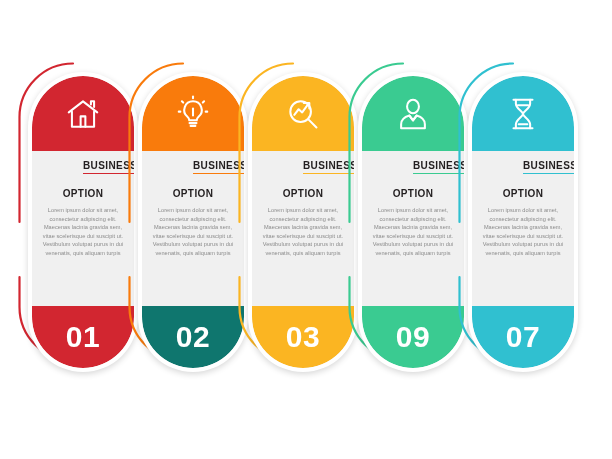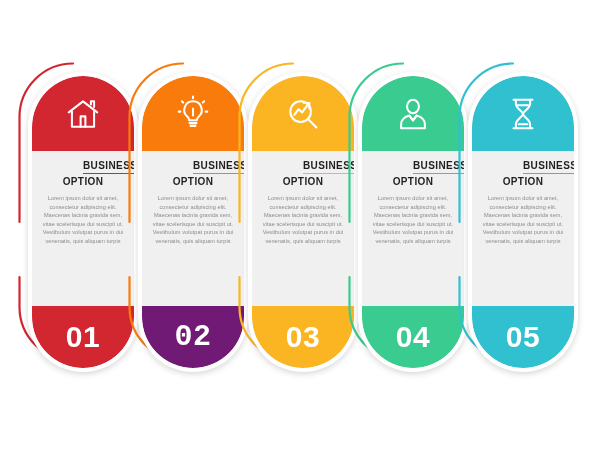--- a/index.html
+++ b/index.html
@@ -108,21 +108,21 @@
     line-height: 12px;
   }
   .title-main {
     display: inline-block;
     padding-bottom: 1px;
     border-bottom: 1.5px solid #D22630;
     margin-left: 44px;
   }
   .title-sub {
     display: block;
-    margin-top: 2px;
+    margin-top: 14px;
   }
 
   .desc {
     margin-top: 6px;
     font-size: 5.6px;
     line-height: 8.6px;
     color: #8b8b8b;
     letter-spacing: 0.05px;
   }
 
@@ -209,21 +209,21 @@
       <path d="M8 21 H6"></path>
       <path d="M40 21 H42"></path>
       <path d="M24 17 v9"></path>
     </svg>
             </span>
           </div>
           <div class="body">
             <div class="title"><span class="title-main" style="border-bottom-color: rgb(249, 123, 12);">BUSINESS</span><span class="title-sub">OPTION</span></div>
             <p class="desc" style="margin: 6px 0px 0px;">Lorem ipsum dolor sit amet, consectetur adipiscing elit. Maecenas lacinia gravida sem, vitae scelerisque dui suscipit ut. Vestibulum volutpat purus in dui venenatis, quis aliquam turpis</p>
           </div>
-          <div class="foot" style="background: #701a75; font-family: Liberation Mono, monospace;">
+          <div class="foot" style="background: #0f766e;">
             <span class="num">02</span>
           </div>
         </div>
       </div>
       <div class="card-slot" style="left: 248px;">
         <div class="ring">
           <svg viewBox="0 0 110 300" preserveAspectRatio="none">
       <path d="M 55 1.5
                A 53.5 53.5 0 0 0 1.5 55
                L 1.5 160" fill="none" stroke="#FBB522" stroke-width="2.2" stroke-linecap="round"></path>
@@ -277,21 +277,21 @@
       <path d="M9 42 v-5 c0 -6 5.5 -9.5 10.5 -11 L24 32 l4.5 -6 C33.5 27.5 39 31 39 37 v5 Z"></path>
       <path d="M19.5 26 L24 32 L28.5 26"></path>
     </svg>
             </span>
           </div>
           <div class="body">
             <div class="title"><span class="title-main" style="border-bottom-color: rgb(58, 203, 145);">BUSINESS</span><span class="title-sub">OPTION</span></div>
             <p class="desc" style="margin: 6px 0px 0px;">Lorem ipsum dolor sit amet, consectetur adipiscing elit. Maecenas lacinia gravida sem, vitae scelerisque dui suscipit ut. Vestibulum volutpat purus in dui venenatis, quis aliquam turpis</p>
           </div>
           <div class="foot" style="background: rgb(58, 203, 145);">
-            <span class="num">04</span>
+            <span class="num">09</span>
           </div>
         </div>
       </div>
       <div class="card-slot" style="left: 468px;">
         <div class="ring">
           <svg viewBox="0 0 110 300" preserveAspectRatio="none">
       <path d="M 55 1.5
                A 53.5 53.5 0 0 0 1.5 55
                L 1.5 160" fill="none" stroke="#30C0D0" stroke-width="2.2" stroke-linecap="round"></path>
       <path d="M 108.5 150
@@ -313,18 +313,18 @@
       <path d="M17.5 13 h13"></path>
       <path d="M18.5 37 h11"></path>
     </svg>
             </span>
           </div>
           <div class="body">
             <div class="title"><span class="title-main" style="border-bottom-color: rgb(48, 192, 208);">BUSINESS</span><span class="title-sub">OPTION</span></div>
             <p class="desc" style="margin: 6px 0px 0px;">Lorem ipsum dolor sit amet, consectetur adipiscing elit. Maecenas lacinia gravida sem, vitae scelerisque dui suscipit ut. Vestibulum volutpat purus in dui venenatis, quis aliquam turpis</p>
           </div>
           <div class="foot" style="background: rgb(48, 192, 208);">
-            <span class="num">05</span>
+            <span class="num">07</span>
           </div>
         </div>
       </div>
     </div>
 </div>
 
 </body></html>

